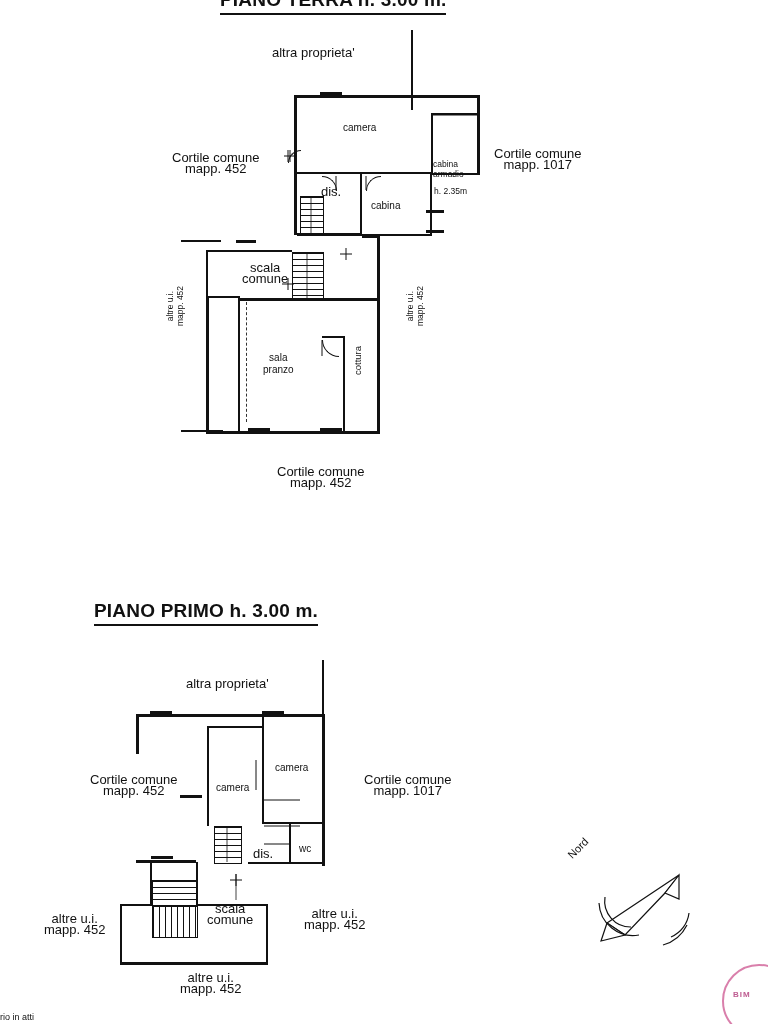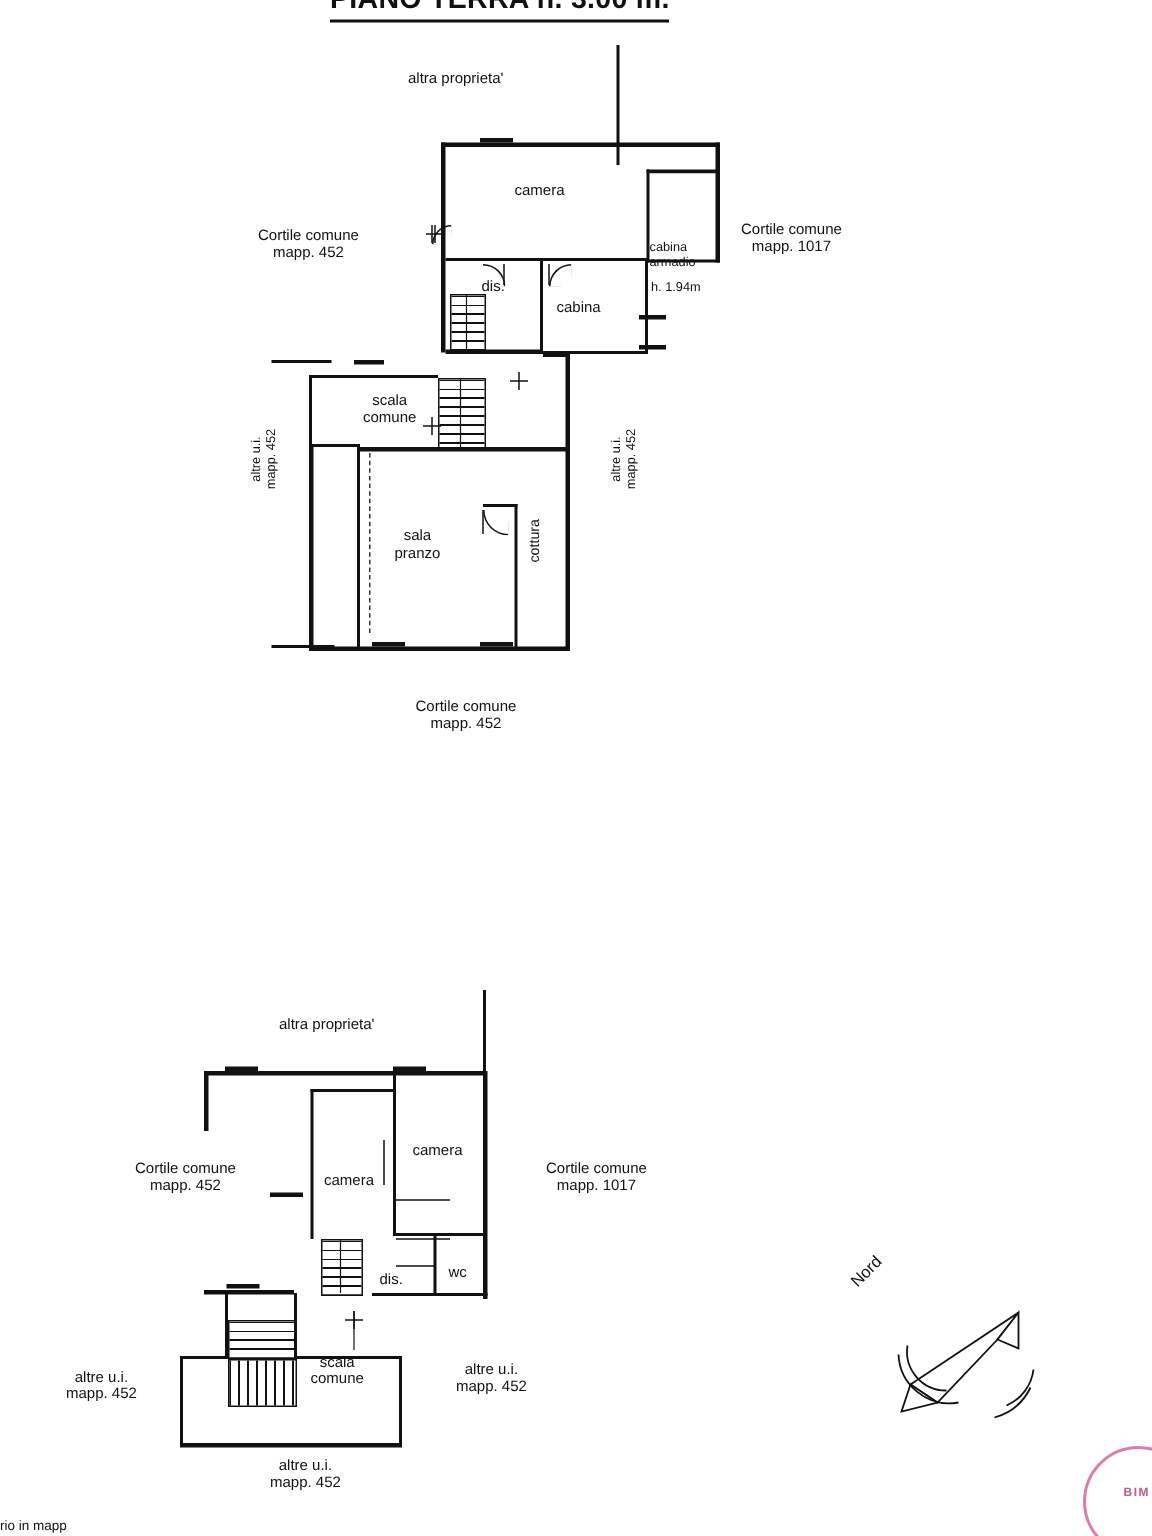--- a/index.html
+++ b/index.html
@@ -34,21 +34,21 @@
     left: 220px;
     top: -11px;
   }
   #title-first {
     left: 94px;
     top: 600px;
   }
   
   .lbl {
     position: absolute;
-    font-size: 10px;
+    font-size: 13px;
     line-height: 11px;
     text-align: center;
     white-space: nowrap;
   }
   .lbl.small { font-size: 8.5px; line-height: 10px; margin-top: 40px; }
   .lbl.room  { font-size: 10px; line-height: 12px; }
   .vert {
     position: absolute;
     font-size: 9.5px;
     line-height: 11px;
@@ -123,20 +123,21 @@
     overflow: visible;
   }
 </style>
 </head>
 <body>
 
 <div class="sheet">
 
   <div class="plan-title" id="title-ground">PIANO TERRA h. 3.00 m.</div>
 
+  <div class="plan-title" id="title-first">PIANO PRIMO h. 3.00 m.</div>
 
   <div>
 
     <div class="w" style="left:411px; top:30px; width:2px; height:80px;"></div>
 
     <div class="w" style="left:294px; top:95px; width:186px; height:3px;"></div>
     <div class="w" style="left:294px; top:95px; width:3px; height:140px;"></div>
     <div class="w" style="left:477px; top:95px; width:3px; height:20px;"></div>
     <div class="w" style="left:431px; top:113px; width:49px; height:2px;"></div>
     <div class="w" style="left:431px; top:113px; width:2px; height:62px;"></div>
@@ -222,21 +223,21 @@
 mapp. 452</div>
 
     <div class="vert small" style="left:385px; top:296px; width:60px; white-space:pre-line;">altre  u.i.
 mapp. 452</div>
 
     <div class="lbl room" style="left:343px; top:122px;">camera</div>
 
     <div class="lbl small" style="left:433px; top:119px; white-space:pre-line; text-align:left;">cabina
 armadio</div>
 
-    <div class="lbl small" style="left:434px; top:146px; text-align:left;">h. 1.94m</div>
+    <div class="lbl small" style="left:434px; top:146px; text-align:left;">h. 2.35m</div>
 
     <div class="lbl" style="left:321px; top:186px;">dis.</div>
 
     <div class="lbl room" style="left:371px; top:200px;">cabina</div>
 
     <div class="lbl" style="left:242px; top:262px; white-space:pre-line;">scala
 comune</div>
 
     <div class="lbl room" style="left:263px; top:352px; white-space:pre-line;">sala
 pranzo</div>
@@ -333,18 +334,18 @@
         <path d="M -46,-2 A 34,34 0 0 0 -6,30" fill="none" stroke="#111" stroke-width="1.2"></path>
         <path d="M 26,32 A 30,30 0 0 0 44,8" fill="none" stroke="#111" stroke-width="1.2"></path>
         <path d="M 18,40 A 38,38 0 0 0 42,20" fill="none" stroke="#111" stroke-width="1.2"></path>
       </g>
     </svg>
     <div class="compass-label" style="left:566px; top:842px;">Nord</div>
   </div>
 
   <div>
     <div class="stamp-ring" style="left:722px; top:964px; width:70px; height:70px;"></div>
-    <div class="stamp" style="left:733px; top:990px;margin-left:16px;">BIM</div>
+    <div class="stamp" style="left:733px; top:990px;">BIM</div>
   </div>
 
-  <div class="footer-note" style="left:0px; top:1012px;">rio in mapp</div>
+  <div class="footer-note" style="left:0px; top:1012px;">rio in atti</div>
 
 </div>
 
 </body></html>

